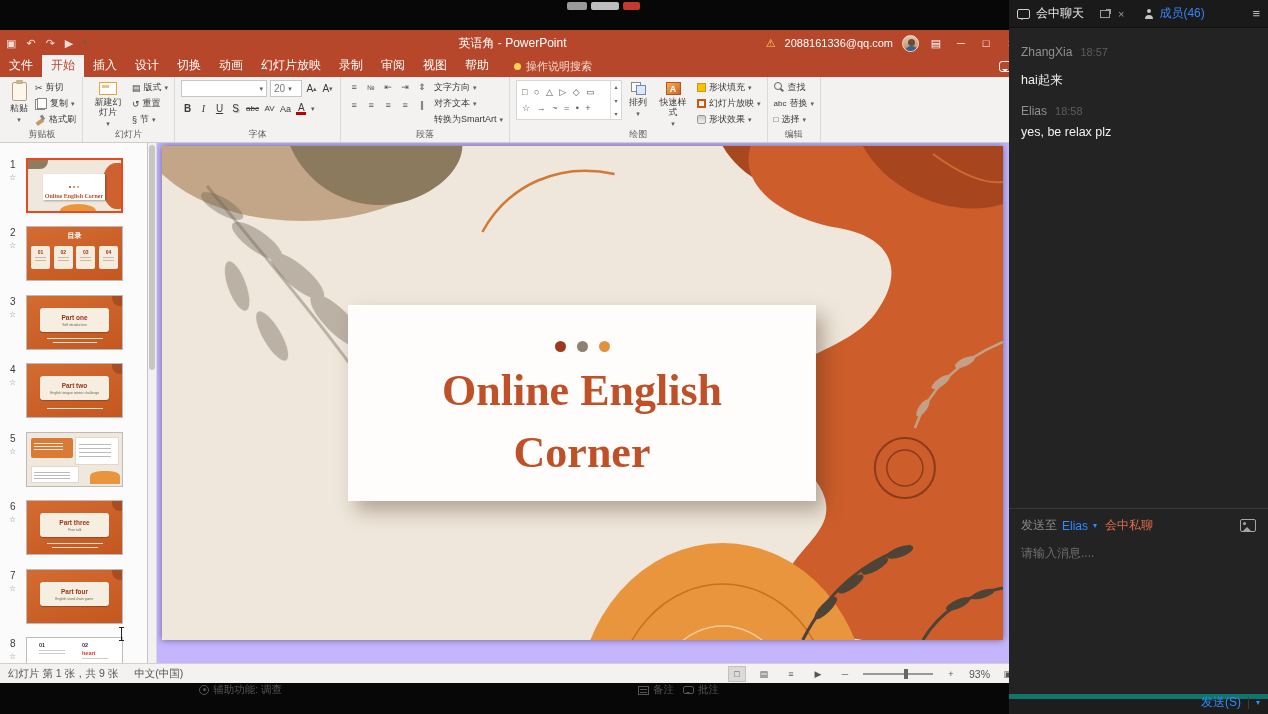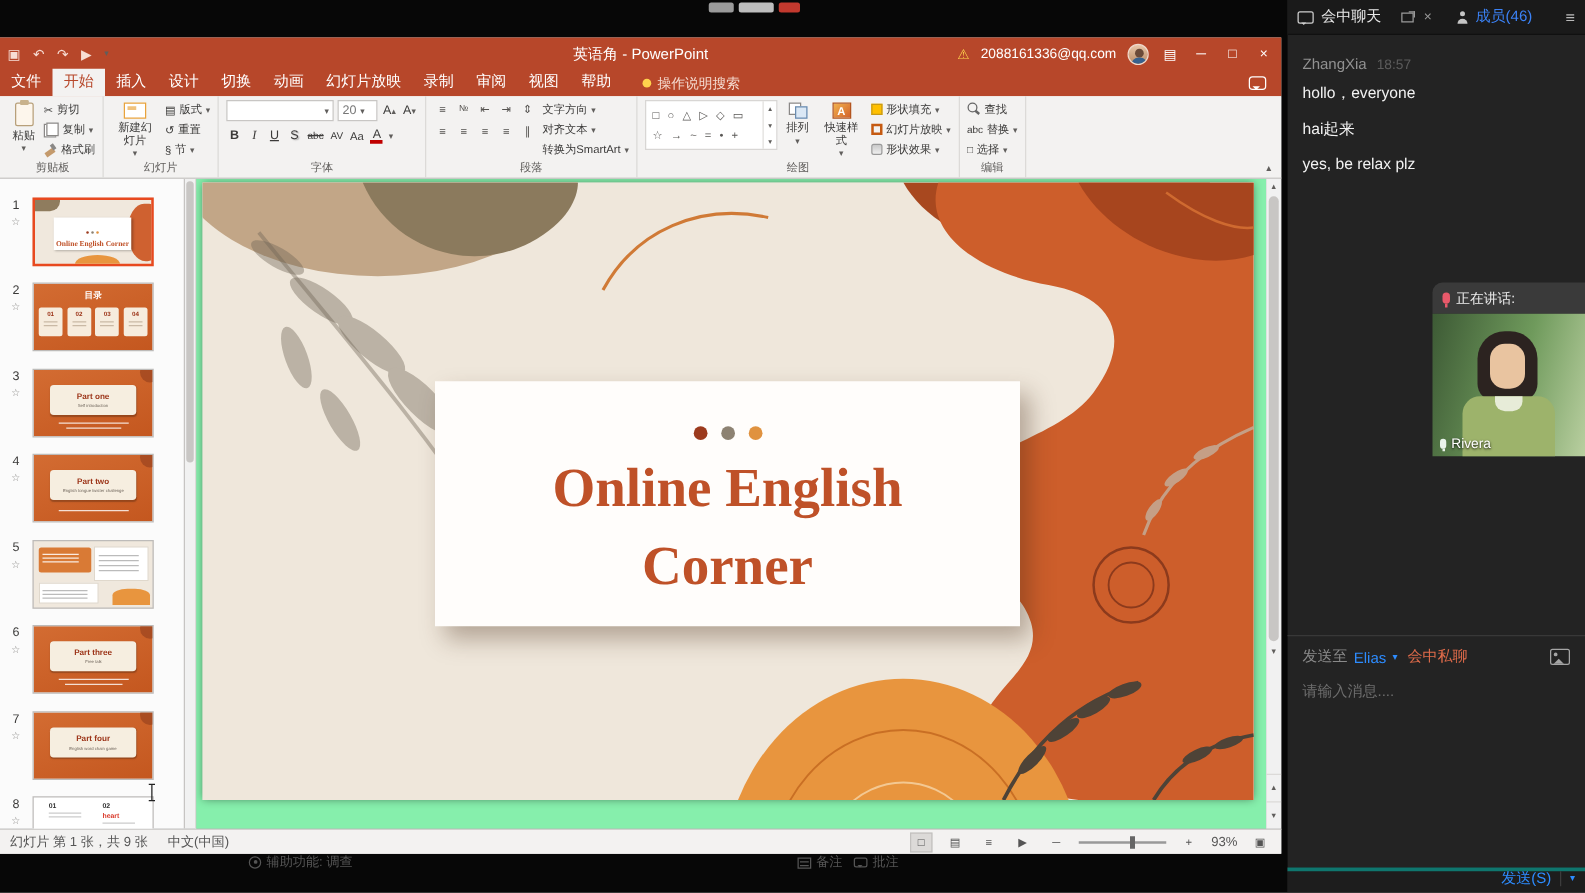--- a/index.html
+++ b/index.html
@@ -110,21 +110,21 @@
   .t5-c i { display:block; width:85%; height:1px; background:#bbb; margin:2px 0; }
   .t5-d { position:absolute; right:2px; bottom:2px; width:30px; height:13px; background:#e8953e; border-radius:40% 40% 0 0; }
   .t8-col { position:absolute; top:4px; display:flex; flex-direction:column; gap:2px; }
   .t8-num { font-size:5.5px; font-weight:bold; color:#333; }
   .t8-line { width:26px; height:1px; background:#ccc; }
   .t8-red { font-size:5.5px; font-weight:bold; color:#d93a2b; }
   .ibeam { position:absolute; left:117px; top:484px; width:9px; height:14px; pointer-events:none; }
   .ibeam::before { content:""; position:absolute; left:4px; top:1px; bottom:1px; width:1px; background:#222; }
   .ibeam::after { content:""; position:absolute; left:2px; top:0; width:5px; height:1px; background:#222; box-shadow:0 13px 0 #222; }
 
-  .canvas { position:absolute; left:157px; top:0; right:12px; bottom:0; background:#86efac; overflow:hidden; }
+  .canvas { position:absolute; left:157px; top:0; right:12px; bottom:0; background:#c4b5fd; overflow:hidden; }
   .slide { position:absolute; left:5px; top:3px; width:841px; height:494px; background:#efe7db; box-shadow:0 0 7px rgba(0,0,0,.45); }
   .slide svg { position:absolute; left:0; top:0; width:100%; height:100%; }
   .card { position:absolute; left:186px; top:159px; width:468px; height:196px; background:#fffdfb; box-shadow:8px 10px 18px rgba(70,40,20,.35); text-align:center; }
   .dots { margin-top:36px; display:flex; justify-content:center; gap:11px; }
   .dots span { width:11px; height:11px; border-radius:50%; display:block; }
   .slide-title { margin-top:8px; font-family:"Liberation Serif", serif; font-weight:bold; font-size:44px; line-height:62px; color:#bf5128; }
 
   .vscroll { position:absolute; right:0; top:0; bottom:0; width:12px; background:#f1f1f1; font-size:7px; color:#605e5c; }
   .vsa { position:absolute; left:0; width:12px; text-align:center; }
   .vthumb { position:absolute; left:2px; top:14px; width:8px; height:356px; background:#c8c6c4; border-radius:4px; }
@@ -146,21 +146,21 @@
   .zthumb { position:absolute; left:58%; top:-4px; width:4px; height:10px; background:#666; }
 
   
   .taskbar { position:absolute; left:0; bottom:0; width:1030px; height:20px; background:#1d1d1d; display:flex; align-items:center; gap:6px; padding:0 4px; }
   .tb-green { width:14px; height:14px; border-radius:3px; background:#31a54c; position:relative; }
   .tb-green::before { content:""; position:absolute; left:3px; top:4px; width:8px; height:5px; background:#fff; }
   .tb-av { width:13px; height:13px; border-radius:50%; background:linear-gradient(#7fb3e8,#4a7fc0); }
   .tb-label { color:#e2e2e2; font-size:12px; }
 
   
-  .side { position:absolute; right:0; top:0; width:238px; height:714px; background:#232323; }
+  .side { position:absolute; right:0; top:0; width:259px; height:714px; background:#232323; }
   .shead { height:28px; background:#1a1a1a; border-bottom:1px solid #101010; display:flex; align-items:center; padding:0 8px; gap:6px; color:#e8e8e8; font-size:12px; }
   .i-chat { width:13px; height:10px; border:1.5px solid #cfcfcf; border-radius:2px; position:relative; }
   .i-chat::after { content:""; position:absolute; left:2px; bottom:-4px; border:2.5px solid transparent; border-top-color:#cfcfcf; }
   .hicons { margin-left:10px; display:flex; align-items:center; gap:8px; color:#9a9a9a; font-size:11px; }
   .i-pop { width:10px; height:8px; border:1px solid #9a9a9a; position:relative; }
   .i-pop::after { content:""; position:absolute; right:-2px; top:-2px; width:4px; height:4px; border-top:1px solid #9a9a9a; border-right:1px solid #9a9a9a; }
   .memb { margin-left:14px; display:flex; align-items:center; gap:5px; color:#3b82f6; font-size:12px; }
   .i-user { width:10px; height:10px; position:relative; }
   .i-user::before { content:""; position:absolute; left:3px; top:0; width:4px; height:4px; border-radius:50%; background:#c5c5c5; }
   .i-user::after { content:""; position:absolute; left:1px; bottom:0; width:8px; height:4px; border-radius:4px 4px 0 0; background:#c5c5c5; }
@@ -185,21 +185,21 @@
   .composer { position:absolute; left:0; right:0; top:508px; border-top:1px solid #383838; padding:8px 12px; }
   .crow { display:flex; align-items:center; gap:5px; font-size:12px; }
   .c-label { color:#8a8a8a; }
   .c-name { color:#2d8cff; }
   .c-caret { color:#2d8cff; font-size:8px; }
   .c-priv { color:#e06b4a; margin-left:3px; }
   .i-img { margin-left:auto; width:16px; height:13px; border:1px solid #a5a5a5; border-radius:2px; position:relative; overflow:hidden; }
   .i-img::before { content:""; position:absolute; left:2px; top:2px; width:3px; height:3px; border-radius:50%; background:#a5a5a5; }
   .i-img::after { content:""; position:absolute; left:1px; bottom:-1px; border:5px solid transparent; border-bottom-color:#a5a5a5; }
   .c-input { margin-top:11px; font-size:12px; color:#6e6e6e; }
-  .side-bottom { position:absolute; left:0; right:0; bottom:0; height:20px; background:#1d1d1d; border-top:3px solid #0f766e; }
+  .side-bottom { position:absolute; left:0; right:0; bottom:0; height:20px; background:#1d1d1d; border-top:5px solid #0f766e; }
   .sendrow { position:absolute; right:8px; bottom:3px; display:flex; align-items:center; gap:7px; color:#2d8cff; font-size:12px; }
   .sr-div { width:1px; height:12px; background:#3c3c3c; }
   .sr-caret { font-size:8px; }
 </style>
 </head>
 <body>
 
 <div class="screen">
 
   <div class="share">
@@ -691,46 +691,30 @@
       <span class="memb">
         <span class="i-user"></span>
         <span>成员(46)</span>
       </span>
       <span class="hmenu">≡</span>
     </div>
 
     <div class="msgs">
       <div class="msg">
         <div><span class="mname">ZhangXia</span><span class="mtime">18:57</span></div>
-        <div class="mtext">hollo，everyone</div>
       </div>
       <div class="msg">
         <div class="mtext">hai起来</div>
       </div>
       <div class="msg">
+        <div><span class="mname">Elias</span><span class="mtime">18:58</span></div>
         <div class="mtext">yes, be relax plz</div>
       </div>
     </div>
 
-    <div class="speak">
-      <div class="speak-h">
-        <span class="i-mic"></span>
-        <span>正在讲话:</span>
-      </div>
-      <div class="video">
-        <span class="p-hair"></span>
-        <span class="p-face"></span>
-        <span class="p-body"></span>
-        <span class="p-collar"></span>
-        <span class="vlabel">
-          <span class="i-mic2"></span>
-          <span>Rivera</span>
-        </span>
-      </div>
-    </div>
 
     <div class="composer">
       <div class="crow">
         <span class="c-label">发送至</span>
         <span class="c-name">Elias</span>
         <span class="c-caret">▾</span>
         <span class="c-priv">会中私聊</span>
         <span class="i-img"></span>
       </div>
       <div class="c-input">请输入消息....</div>

